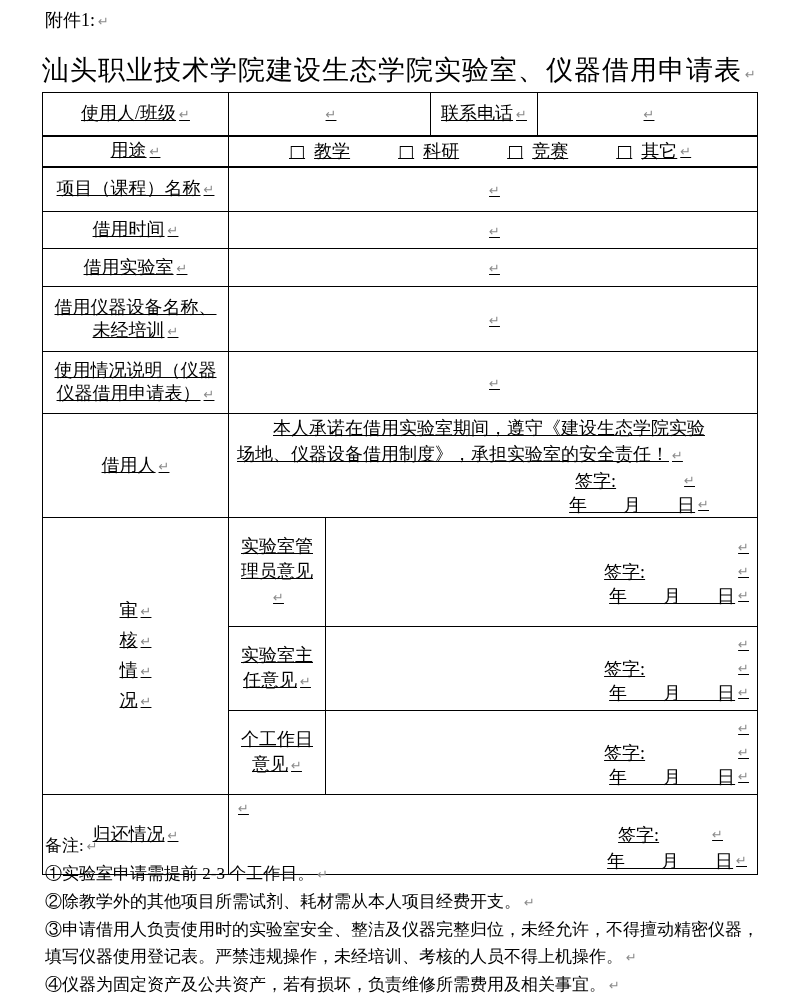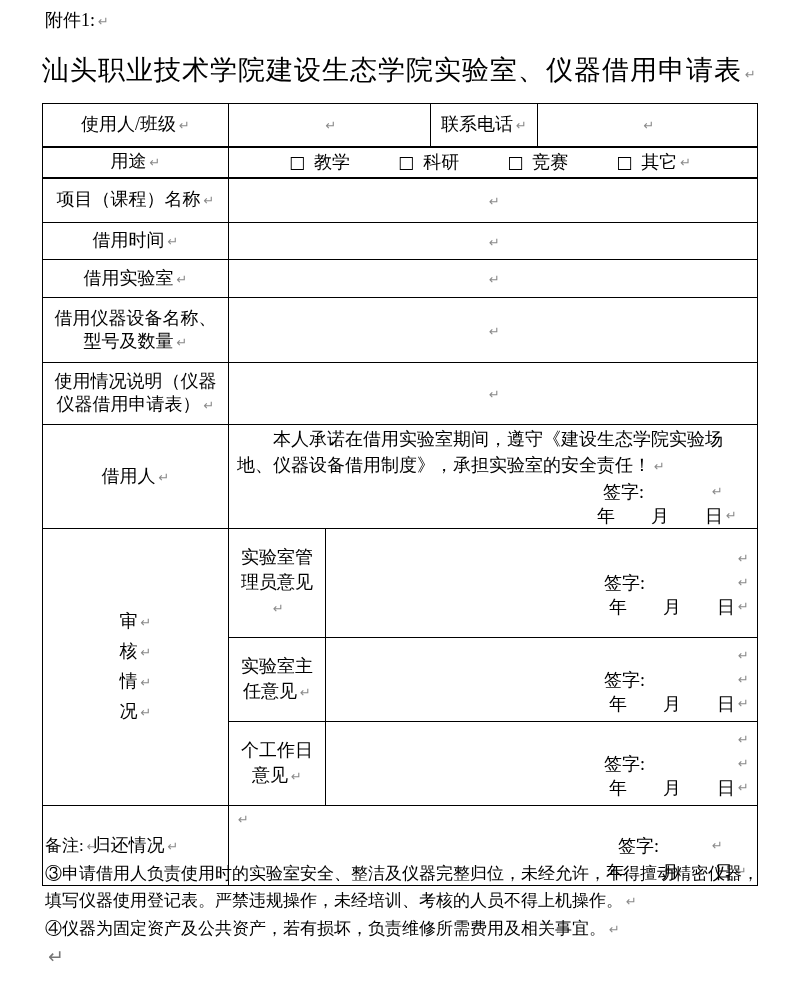--- a/index.html
+++ b/index.html
@@ -13,41 +13,41 @@
   .doc-title {
     position:absolute; left:0; top:52px; width:100%;
     text-align:center; font-size:27px; letter-spacing:1px; font-weight:500;
     white-space:nowrap;
   }
   
   .pc { color:#8a8a8a; font-size:13px; font-family:"DejaVu Sans",sans-serif; margin-left:3px; vertical-align:baseline; }
   .pc-big { font-size:19px; color:#777; }
 
   table.form {
-    position:absolute; left:42px; top:103px; width:715px;
-    border-collapse:collapse; table-layout:fixed;
+    position:absolute; left:42px; top:92px; width:715px;
+    border-collapse:collapse; table-layout:fixed;text-decoration:underline;
   }
   td { border:1px solid #000; font-size:18px; vertical-align:middle; padding:0 4px; }
   tr.r1 { height:43px; } tr.r2 { height:31px; } tr.r3 { height:45px; }
   tr.r4 { height:37px; } tr.r5 { height:38px; } tr.r6 { height:65px; }
   tr.r7 { height:62px;margin-top:32px; } tr.r8 { height:104px; }
   tr.r9a { height:73px; } tr.r9b { height:73px;margin-left:44px; } tr.r9c { height:76px; }
   tr.r10 { height:80px; }
   tr.r1 td, tr.r2 td { border-bottom-width:2px; }
 
   td.lbl { text-align:center; line-height:23px; }
   td.blank { text-align:center; }
   td.top { vertical-align:top; }
 
   .purpose-line { display:flex; align-items:center; padding-left:56px; }
   .purpose-line .opt { display:inline-flex; align-items:center; margin-right:48px; white-space:nowrap; }
   .purpose-line .opt:last-child { margin-right:0; }
   .cb { font-size:17px; margin-right:9px; font-family:"DejaVu Sans",sans-serif; }
 
-  .commit-cell { padding:1px 14px 0 8px;margin-left:31px; }
+  .commit-cell { padding:1px 42px 0 8px;margin-left:31px; }
   .commit-p { text-indent:36px; line-height:26px; text-align:left; }
 
   .sigline { display:flex; justify-content:flex-end; align-items:center; line-height:24px; }
   .lh26 .sigline { line-height:26px; }
   .line-left { display:flex; justify-content:flex-start; align-items:center; line-height:26px; padding-left:2px; }
   .mr4  { margin-right:4px; }  .mr6  { margin-right:6px; }
   .mr20 { margin-right:20px; } .mr30 { margin-right:30px; }
   .mr50 { margin-right:50px; } .mr65 { margin-right:65px; }
   .mr90 { margin-right:90px; }
   .datestr { white-space:pre; }
@@ -137,21 +137,21 @@
     <tr class="r5">
       <td class="lbl">
         <span>借用实验室</span><span class="pc">↵</span>
       </td>
       <td class="blank" colspan="4"><span class="pc">↵</span></td>
     </tr>
 
     <tr class="r6">
       <td class="lbl">
         <div><span>借用仪器设备名称、</span></div>
-        <div><span>型号及数量</span><span class="pc">↵</span></div>
+        <div><span>未经培训</span><span class="pc">↵</span></div>
       </td>
       <td class="blank" colspan="4"><span class="pc">↵</span></td>
     </tr>
 
     <tr class="r7">
       <td class="lbl">
         <div><span>使用情况说明（仪器</span></div>
         <div><span>仪器借用申请表）</span><span class="pc">↵</span></div>
       </td>
       <td class="blank" colspan="4"><span class="pc">↵</span></td>
@@ -261,20 +261,26 @@
       </td>
     </tr>
   </tbody>
     </table>
 
   <div class="notes">
     <div class="note-line">
       <span class="txt">备注:</span><span class="pc">↵</span>
     </div>
     <div class="note-line">
+      <span class="txt">①实验室申请需提前 2-3 个工作日。</span><span class="pc">↵</span>
+    </div>
+    <div class="note-line">
+      <span class="txt">②除教学外的其他项目所需试剂、耗材需从本人项目经费开支。</span><span class="pc">↵</span>
+    </div>
+    <div class="note-line">
       <span class="txt">③申请借用人负责使用时的实验室安全、整洁及仪器完整归位，未经允许，不得擅动精密仪器，填写仪器使用登记表。严禁违规操作，未经培训、考核的人员不得上机操作。</span><span class="pc">↵</span>
     </div>
     <div class="note-line">
       <span class="txt">④仪器为固定资产及公共资产，若有损坏，负责维修所需费用及相关事宜。</span><span class="pc">↵</span>
     </div>
     <div class="note-line">
       <span class="pc pc-big">↵</span>
     </div>
   </div>
 

